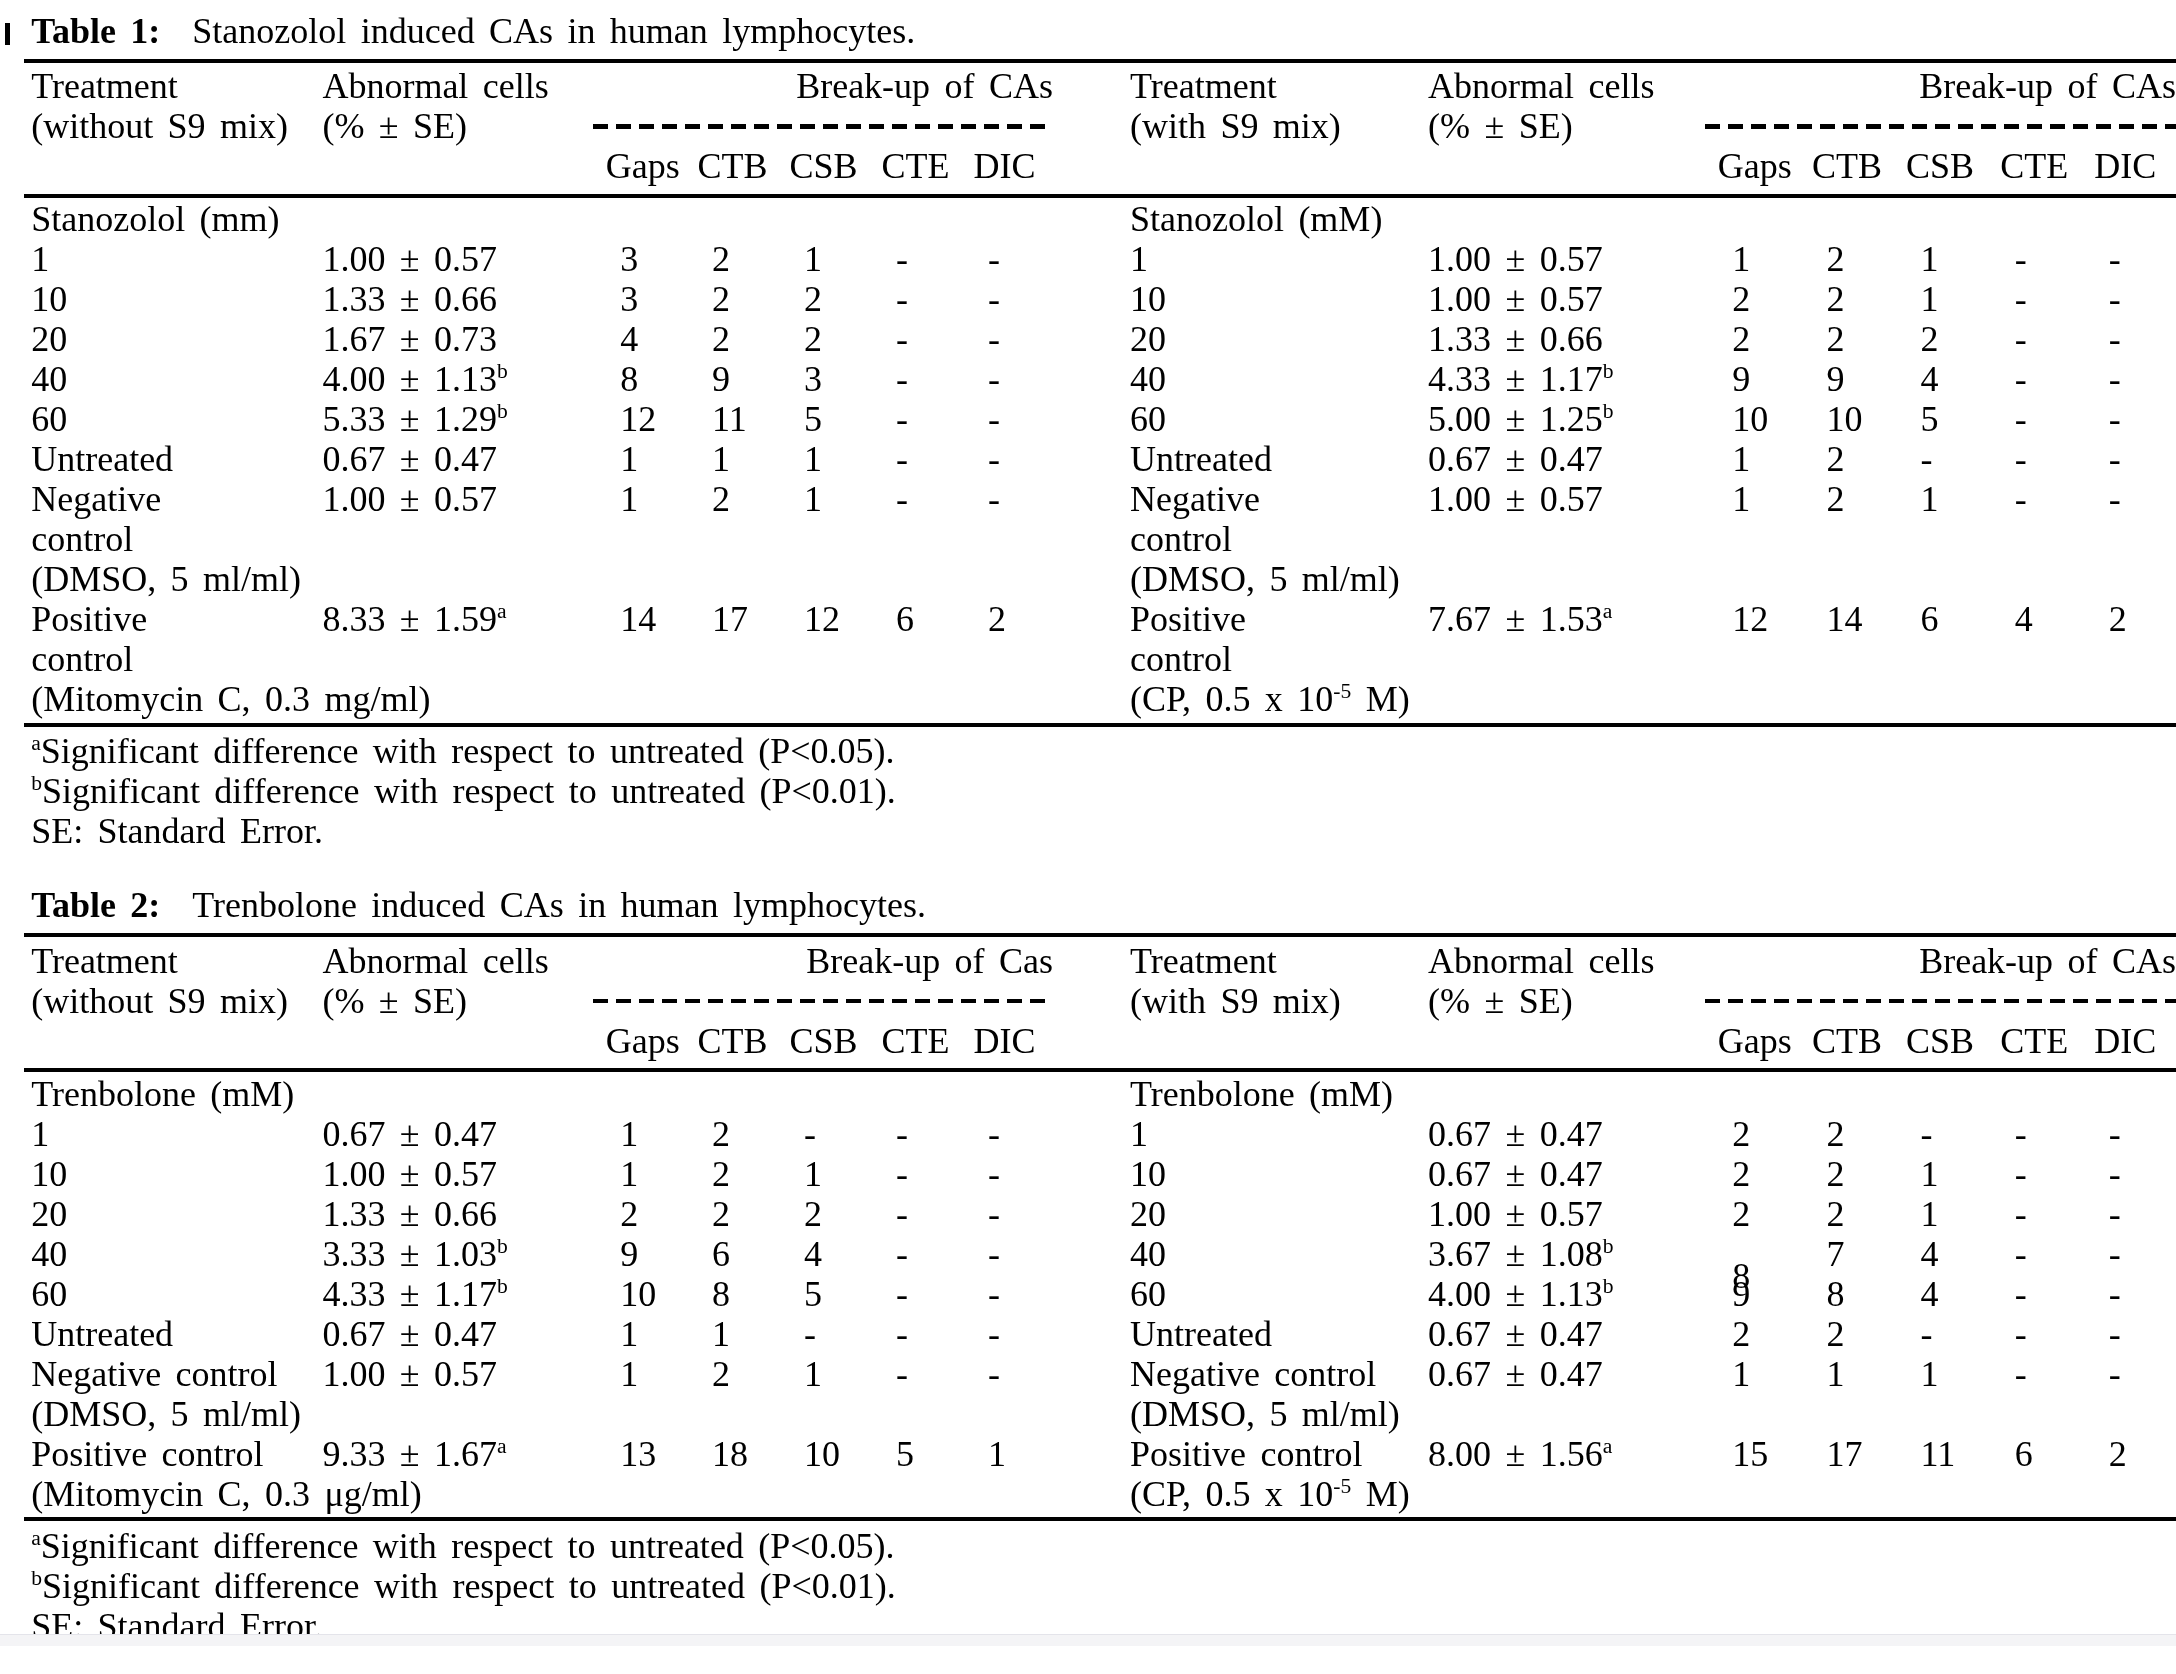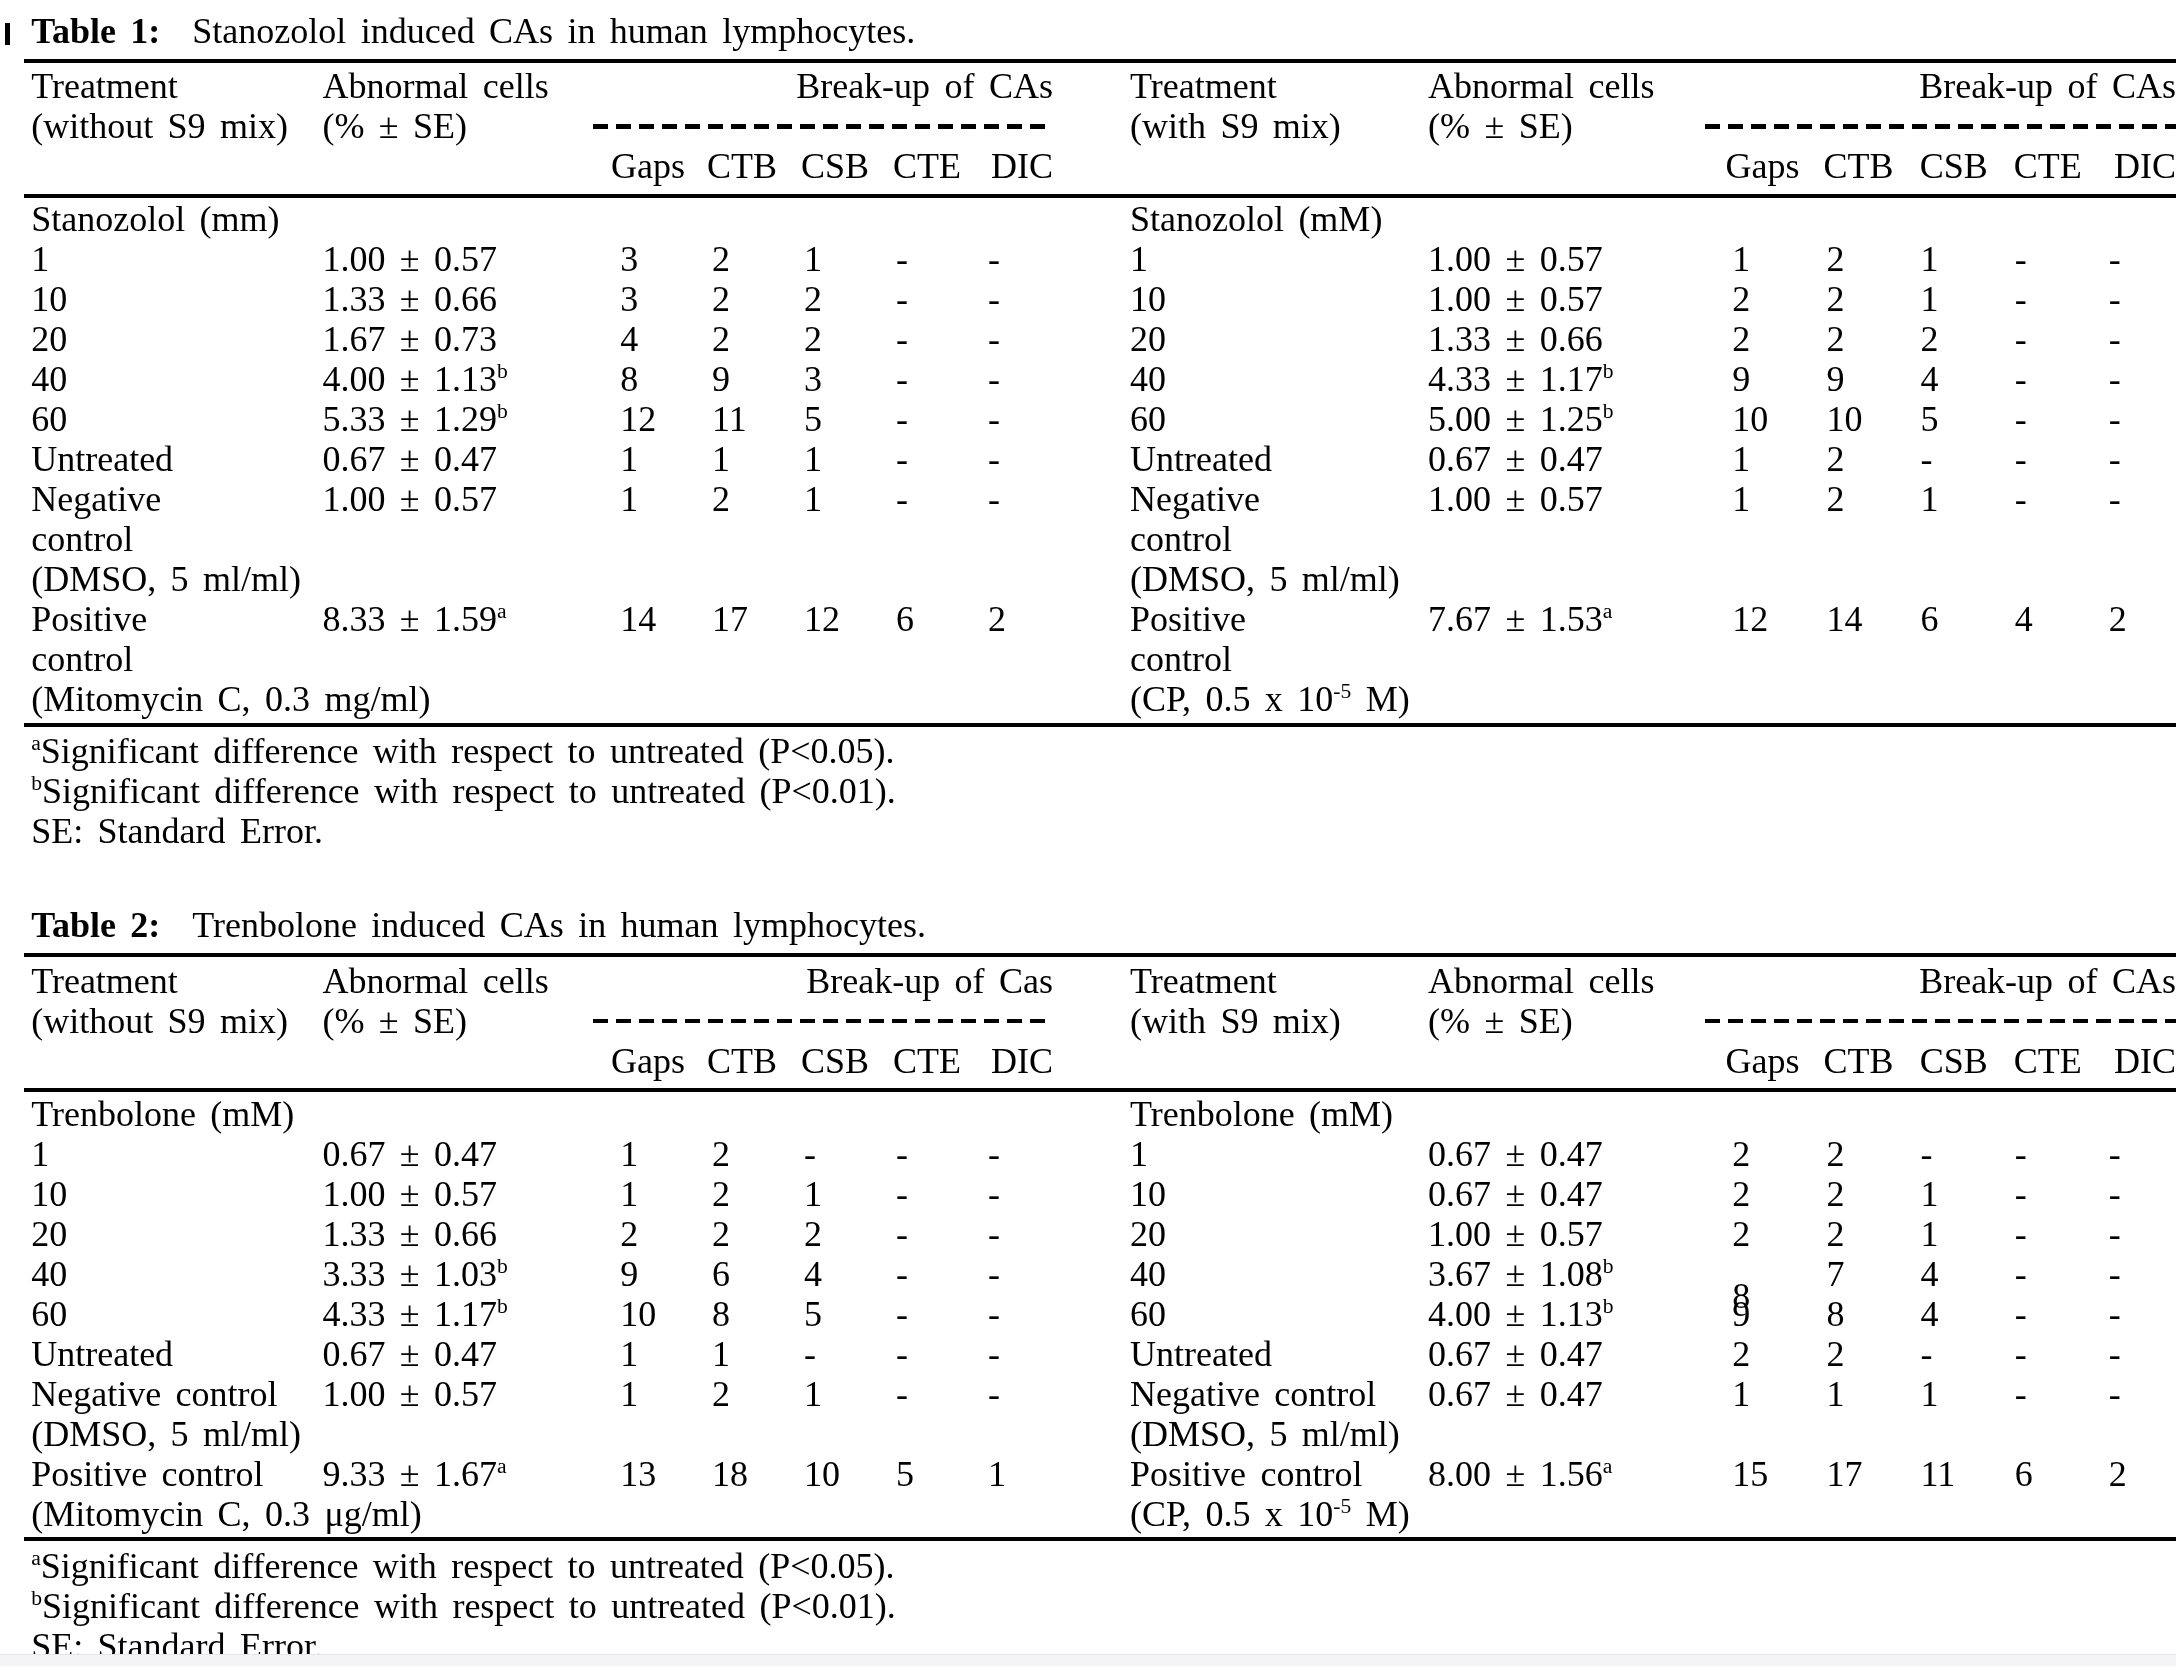--- a/index.html
+++ b/index.html
@@ -12,36 +12,36 @@
     position: relative;
   }
   .page { position: relative; padding-top: 7.2px; box-sizing: border-box; padding-left: 24px; }
 
   
   .title-row { padding: 3.6px 0 8px 7.2px; border-bottom: 4.5px solid #000; white-space: nowrap; }
   .tlabel { font-weight: bold; padding-right: 32px; }
   .theader { display: flex; border-bottom: 4.5px solid #000; padding: 3.6px 0 7.2px 0; }
   .tbody   { display: flex; border-bottom: 4.5px solid #000; padding: 1.8px 0 3.6px 0; }
   .tfoot   { padding: 4.5px 0 0 7.2px; }
-  .t2 { margin-top: 50px; }
+  .t2 { margin-top: 30px; }
 
   .half { width: 50%; box-sizing: border-box; }
   .half.left  { padding-left: 7.2px; padding-right: 47px; }
   .half.right { padding-left: 30px; padding-right: 0; }
 
   .hgrid, .bgrid {
     display: grid;
     grid-template-columns: 28.5% 26.5% 9% 9% 9% 9% 9%;
   }
   .hgrid > div, .bgrid > div { min-width: 0; }
 
   .cell { white-space: nowrap; overflow: visible; }
   .span5 { grid-column: span 5; text-align: right; }
   .span7 { grid-column: 1 / -1; }
-  .scol { padding-left: 12.5px; text-align: right; }
+  .scol { padding-left: 12.5px; }
   .vcell { padding-left: 27px; }
   .lline { white-space: nowrap; }
 
   sup { font-size: 60%; line-height: 0; vertical-align: super; word-spacing: 0; }
 
   .dashcell { position: relative; }
   .dash {
     height: 4.5px; margin-top: 18px; width: 100%;
     background: repeating-linear-gradient(90deg, #000 0 15px, transparent 15px 23px);
   }

